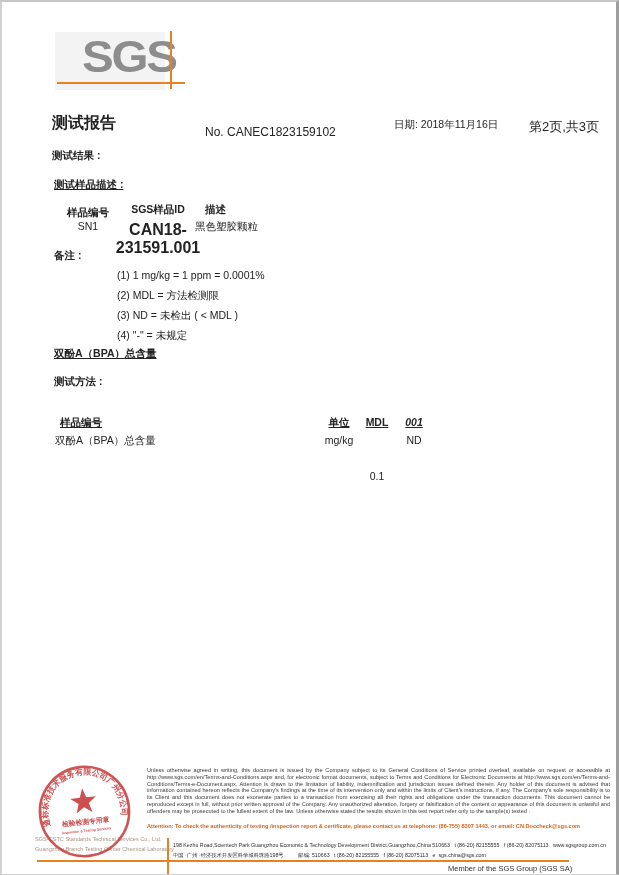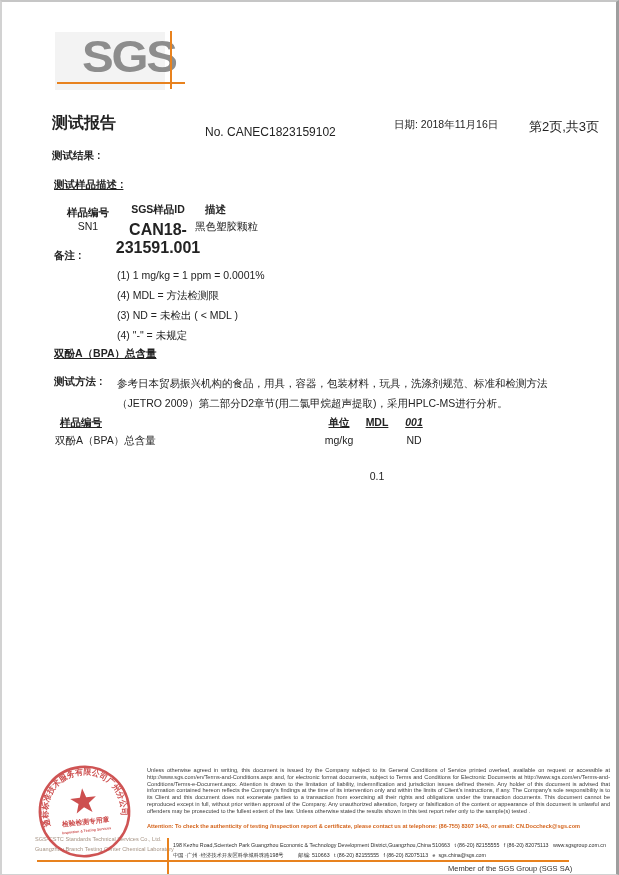--- a/index.html
+++ b/index.html
@@ -52,27 +52,26 @@
   <div class="abs t105 b u" style="left:52px;top:176px;">测试样品描述 :</div>
   <div class="abs t105 b ctr" style="left:46px;top:204px;width:80px;">样品编号</div>
   <div class="abs t105 b ctr" style="left:113px;top:201px;width:86px;">SGS样品ID</div>
   <div class="abs t105 b" style="left:203px;top:201px;">描述</div>
   <div class="abs t105 ctr" style="left:46px;top:218px;width:80px;">SN1</div>
   <div class="abs ctr" style="left:110px;top:219px;width:92px;font-size:16px;font-weight:bold;">CAN18-231591.001</div>
   <div class="abs t105" style="left:193px;top:218px;">黑色塑胶颗粒</div>
 
   <div class="abs t105 b" style="left:52px;top:247px;">备注 :</div>
   <div class="abs t105" style="left:115px;top:267px;">(1) 1 mg/kg = 1 ppm = 0.0001%</div>
-  <div class="abs t105" style="left:115px;top:287px;">(4) MDL = 方法检测限</div>
+  <div class="abs t105" style="left:115px;top:287px;">(2) MDL = 方法检测限</div>
   <div class="abs t105" style="left:115px;top:307px;">(3) ND = 未检出 ( &lt; MDL )</div>
   <div class="abs t105" style="left:115px;top:327px;">(4) "-" = 未规定</div>
 
   <div class="abs t105 b u" style="left:52px;top:345px;">双酚A（BPA）总含量</div>
   <div class="abs t105 b" style="left:52px;top:373px;">测试方法 :</div>
-  <div class="abs t105" style="left:115px;top:372px;width:462px;line-height:19.5px;">参考日本贸易振兴机构的食品，用具，容器，包装材料，玩具，洗涤剂规范、标准和检测方法（JETRO 2009）第二部分D2章节(用二氯甲烷超声提取)，采用HPLC-MS进行分析。</div>
 
   <div class="abs t105 b u" style="left:58px;top:414px;">样品编号</div>
   <div class="abs t105 b u ctr" style="left:312px;top:414px;width:50px;">单位</div>
   <div class="abs t105 b u ctr" style="left:350px;top:414px;width:50px;">MDL</div>
   <div class="abs t105 b u ctr" style="left:387px;top:414px;width:50px;font-style:italic;">001</div>
   <div class="abs t105" style="left:53px;top:432px;">双酚A（BPA）总含量</div>
   <div class="abs t105 ctr" style="left:312px;top:432px;width:50px;">mg/kg</div>
   <div class="abs t105 ctr" style="left:350px;top:432px;width:50px;margin-top:36px;">0.1</div>
   <div class="abs t105 ctr" style="left:387px;top:432px;width:50px;">ND</div>
 

